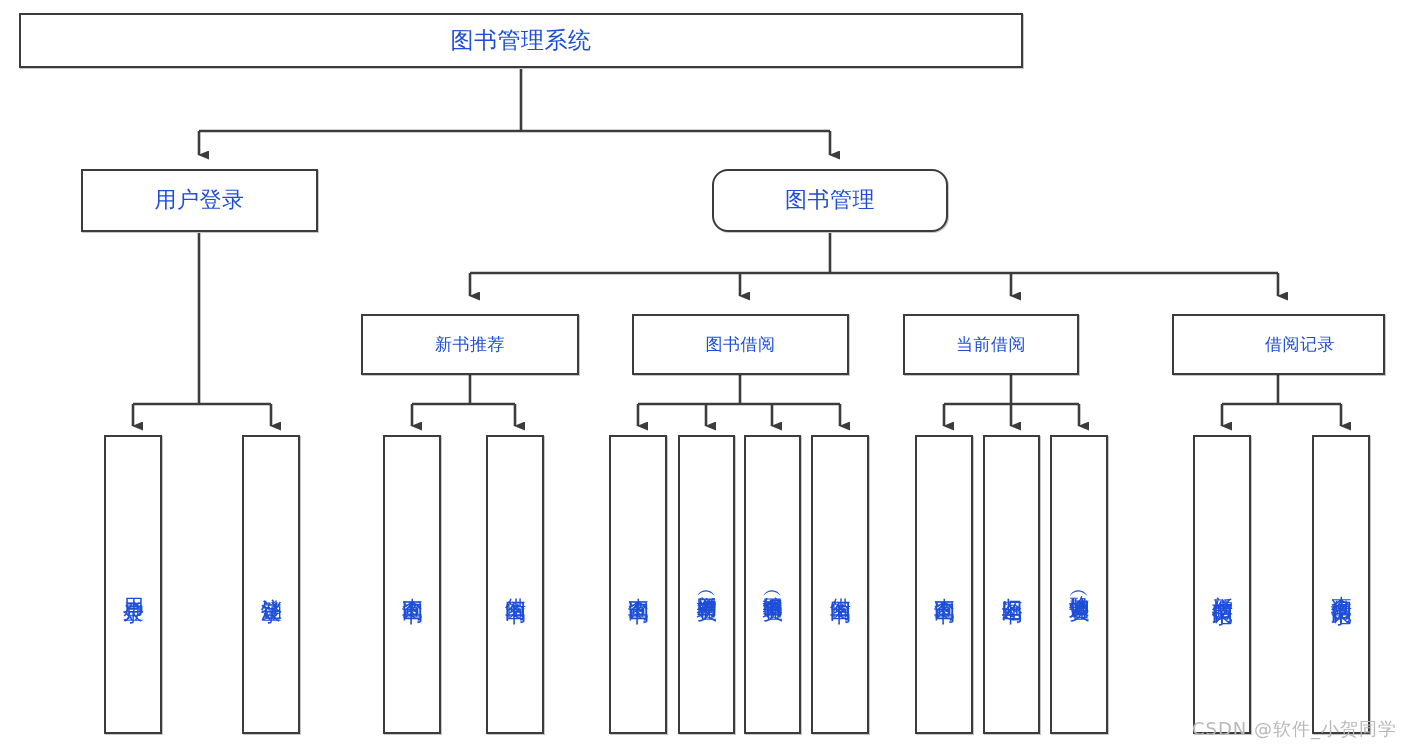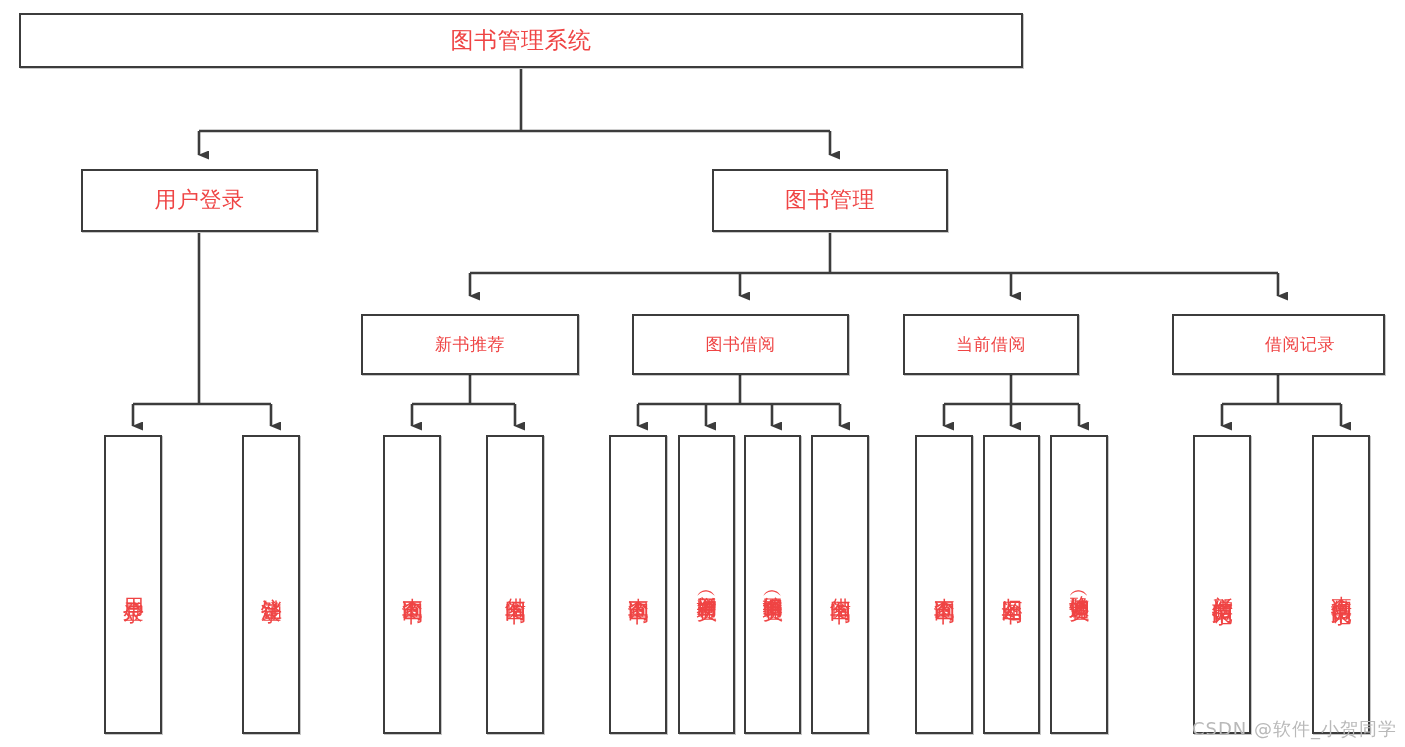--- a/index.html
+++ b/index.html
@@ -26,21 +26,21 @@
     pointer-events: none;
   }
   .node {
     position: absolute;
     box-sizing: border-box;
     border: 2px solid #3c3c3c;
     background: #ffffff;
     display: flex;
     align-items: center;
     justify-content: center;
-    color: #ef4444;
+    color: #1d4ed8;
     box-shadow: 1px 1px 0 0 rgba(0,0,0,0.22);
   }
   .node .lbl {
     display: block;
     line-height: 1.12;
     letter-spacing: 0.5px;
     white-space: nowrap;
   }
   .root .lbl { font-size: 23px; }
   .lvl2 .lbl { font-size: 22px; }
@@ -127,21 +127,21 @@
     </g>
   </svg>
 
   <div class="node root" style="left:19px; top:13px; width:1004px; height:55px;">
     <span class="lbl">图书管理系统</span>
   </div>
 
   <div class="node lvl2" style="left:81px; top:169px; width:237px; height:63px;">
     <span class="lbl">用户登录</span>
   </div>
-  <div class="node lvl2" style="left:712px; top:169px; width:236px; height:63px;">
+  <div class="node lvl2" style="left:712px; top:169px; width:236px; height:63px;border-radius:16px;">
     <span class="lbl">图书管理</span>
   </div>
 
   <div class="node lvl3" style="left:361px; top:314px; width:218px; height:61px;">
     <span class="lbl">新书推荐</span>
   </div>
   <div class="node lvl3" style="left:632px; top:314px; width:217px; height:61px;">
     <span class="lbl">图书借阅</span>
   </div>
   <div class="node lvl3" style="left:903px; top:314px; width:176px; height:61px;">

